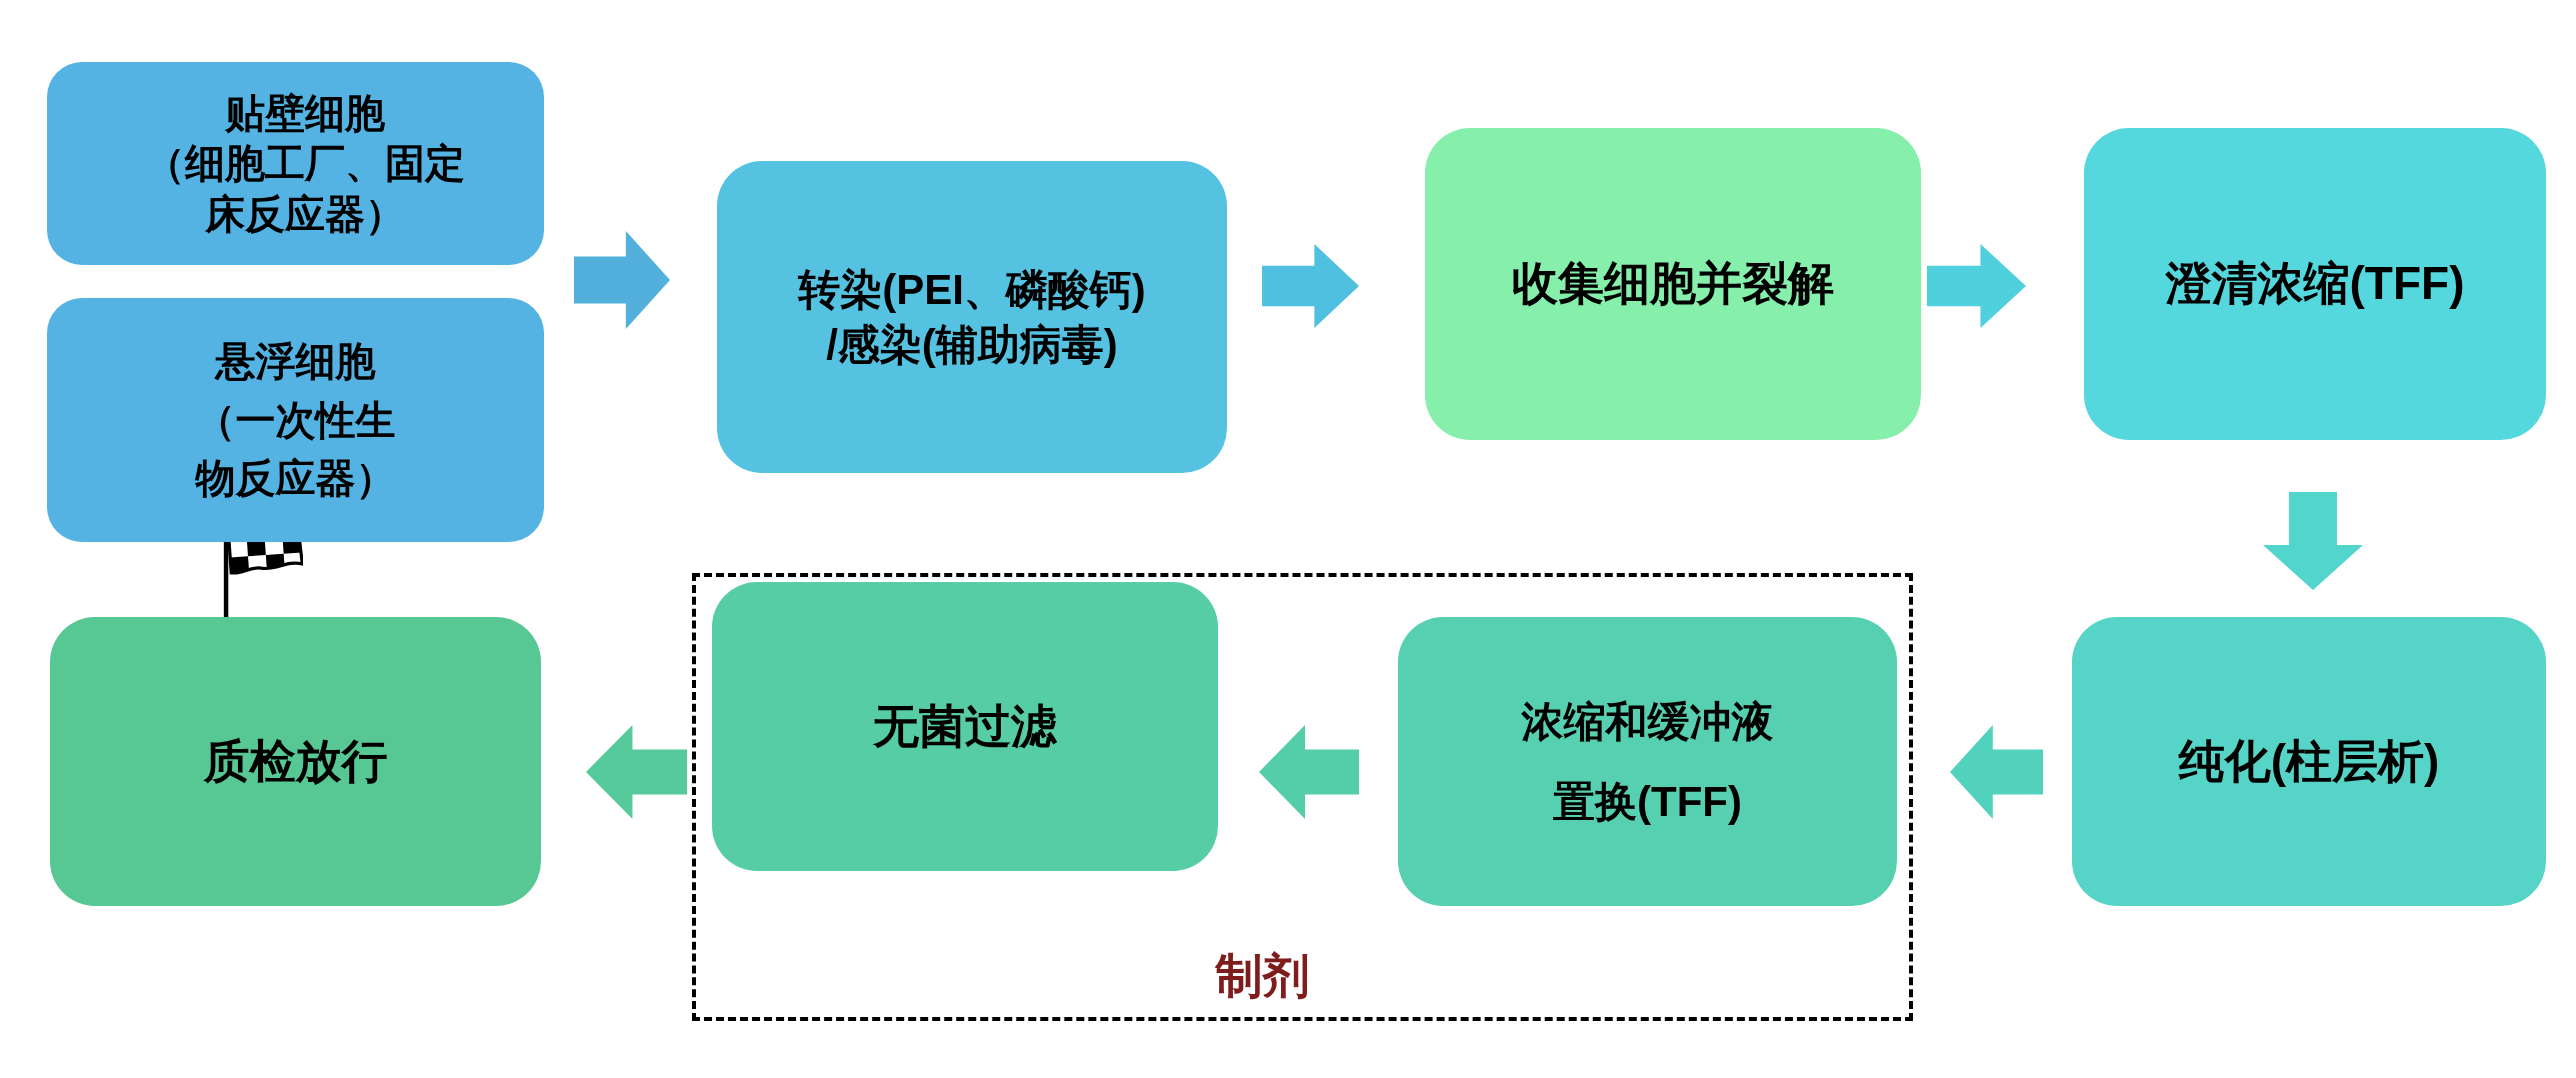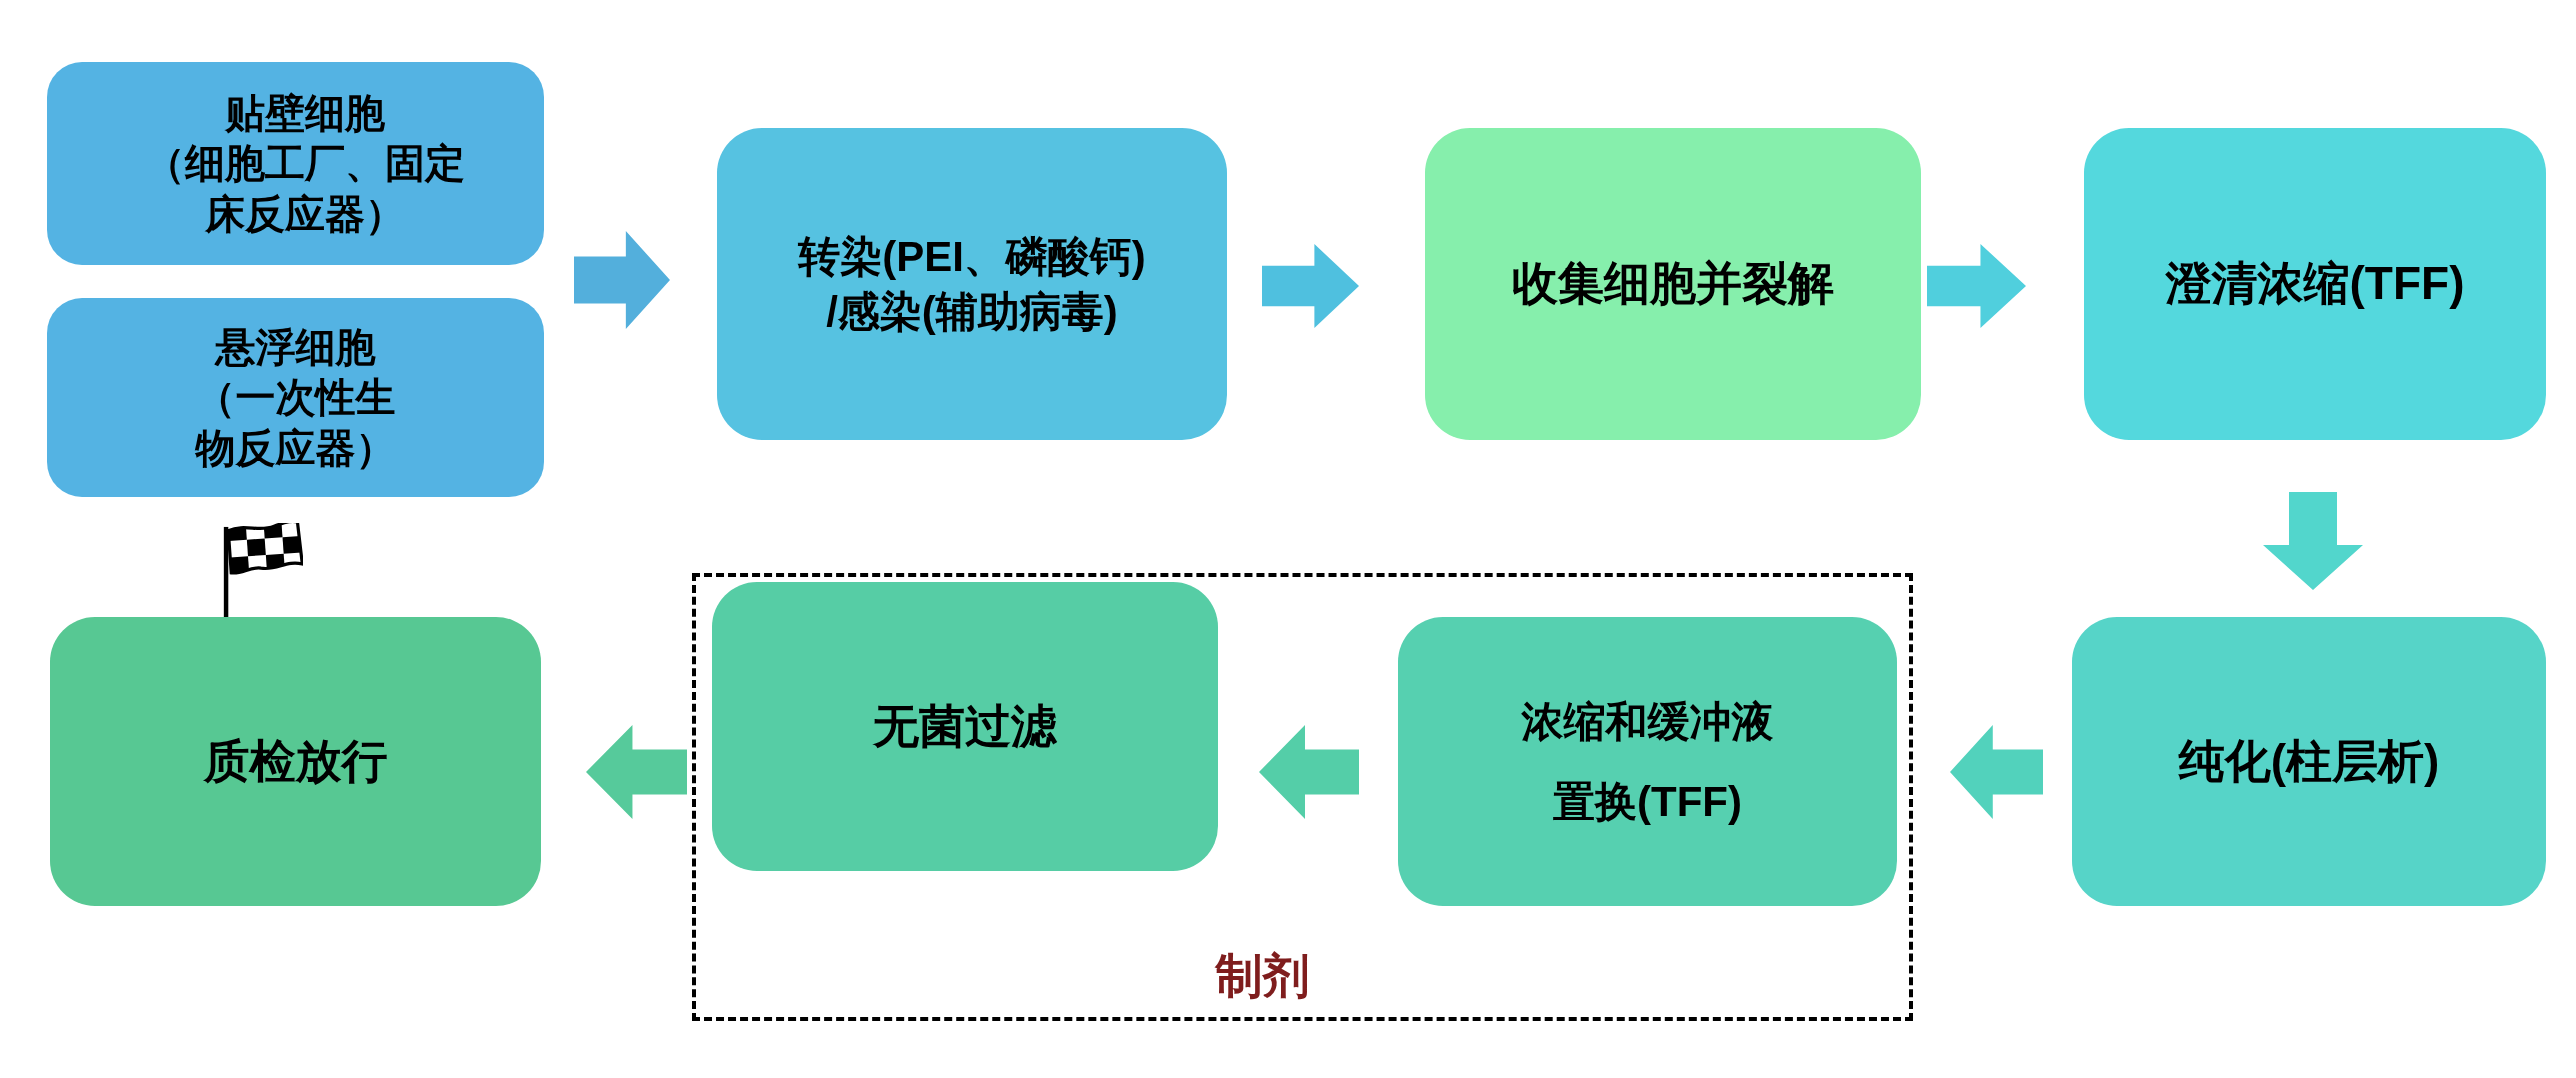--- a/index.html
+++ b/index.html
@@ -46,21 +46,21 @@
     width: 255px;
     text-align: center;
     font-size: 47px;
     font-weight: 800;
     color: #7f1d1d;
   }
   .flag { position: absolute; left: 220px; top: 523px; width: 83px; height: 96px; }
 
   
   #node-adherent        { left: 47px;   top: 62px;  width: 497px; height: 203px; padding-left: 19px; }
-  #node-suspension      { left: 47px;   top: 298px; width: 497px; height: 199px; }
+  #node-suspension      { left: 47px;   top: 298px; width: 497px; height: 244px; gap: 8px; }
   #node-transfection    { left: 717px; top: 128px; width: 510px; height: 312px; }
   #node-harvest         { left: 1393px; top: 128px; width: 496px; height: 312px; }
   #node-clarify         { left: 2084px; top: 128px; width: 462px; height: 312px; }
   #node-purify          { left: 2072px; top: 617px; width: 474px; height: 289px; }
   #node-buffer-exchange { left: 1398px; top: 617px; width: 499px; height: 289px; }
   #node-sterile-filter  { left: 712px; top: 582px; width: 506px; height: 289px; }
   #node-qc-release      { left: 50px;   top: 617px; width: 491px; height: 289px; }
 
   #arrow-1  { left: 574px;  top: 231px;  width: 96px; height: 98px; }
   #arrow-2  { left: 1262px; top: 244px;  width: 97px; height: 84px; }
@@ -108,21 +108,21 @@
     <span class="line">（细胞工厂、固定</span>
     <span class="line">床反应器）</span>
   </div>
 
   <div id="node-suspension" class="node r55 fs62" style="background: rgb(84, 179, 227);">
     <span class="line">悬浮细胞</span>
     <span class="line">（一次性生</span>
     <span class="line">物反应器）</span>
   </div>
 
-  <div id="node-transfection" class="node r70 fs66" style="background: rgb(86, 194, 225);">
+  <div id="node-transfection" class="node r70 fs66" style="background: rgb(86, 194, 225); margin-top: 33px;">
     <span class="line">转染(PEI、磷酸钙)</span>
     <span class="line">/感染(辅助病毒)</span>
   </div>
 
   <div id="node-harvest" class="node r70 fs72" style="background: #86efac; margin-left: 32px;">
     <span class="line">收集细胞并裂解</span>
   </div>
 
   <div id="node-clarify" class="node r70 fs72" style="background: rgb(84, 216, 221);">
     <span class="line">澄清浓缩(TFF)</span>

